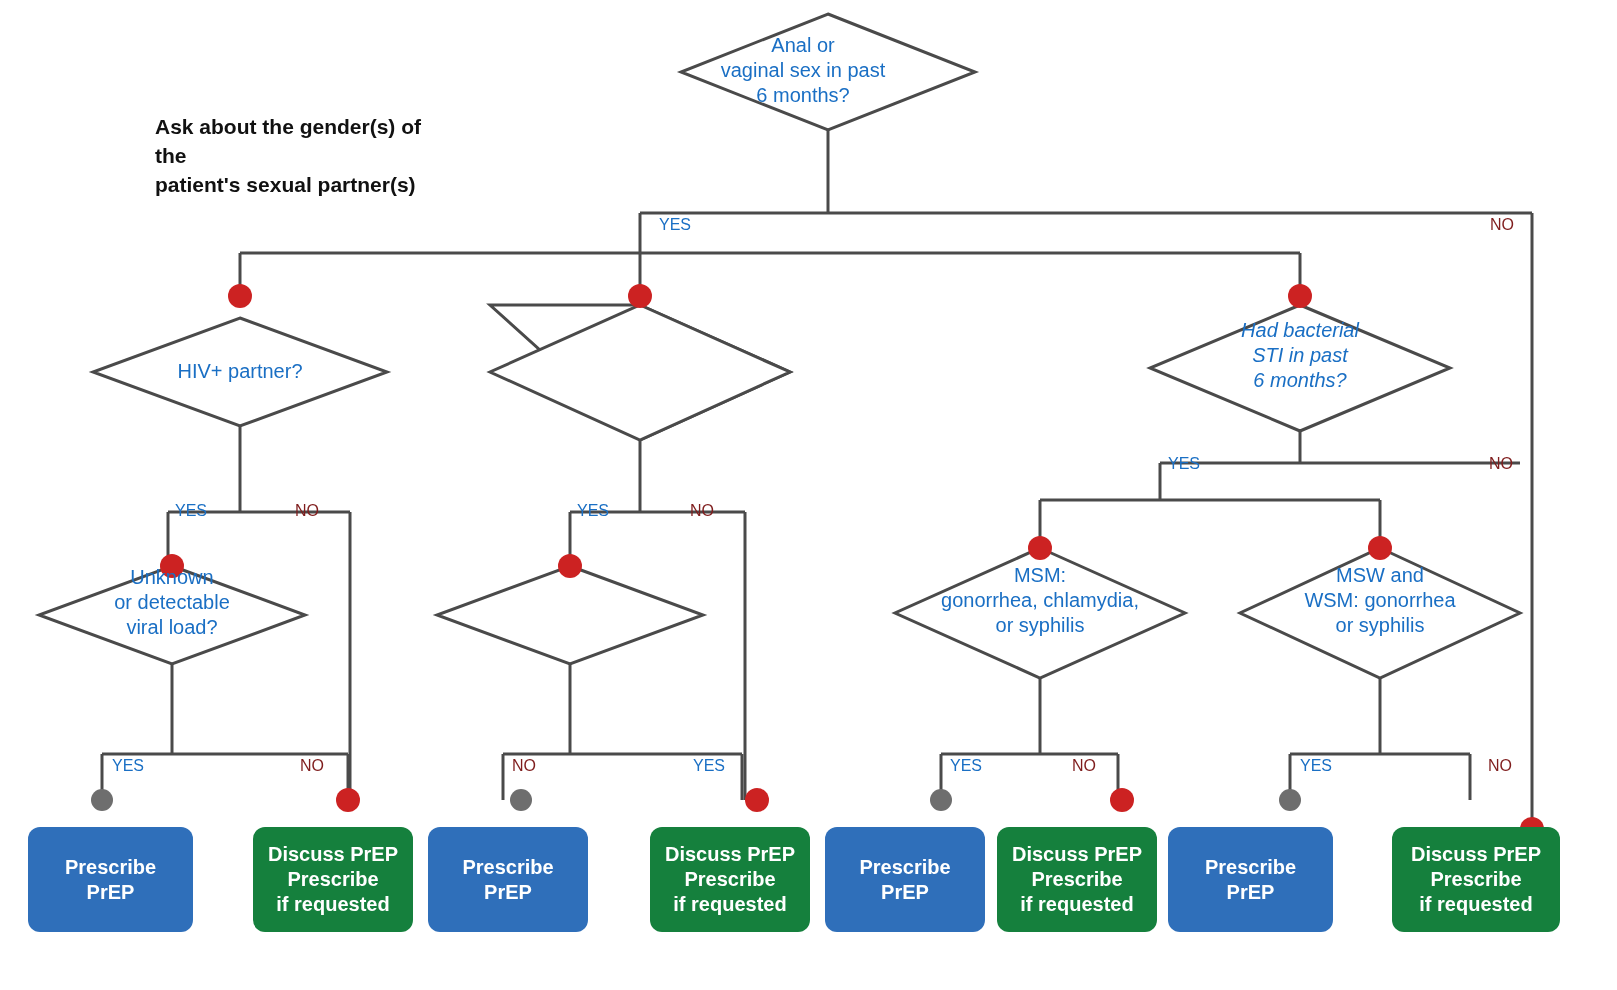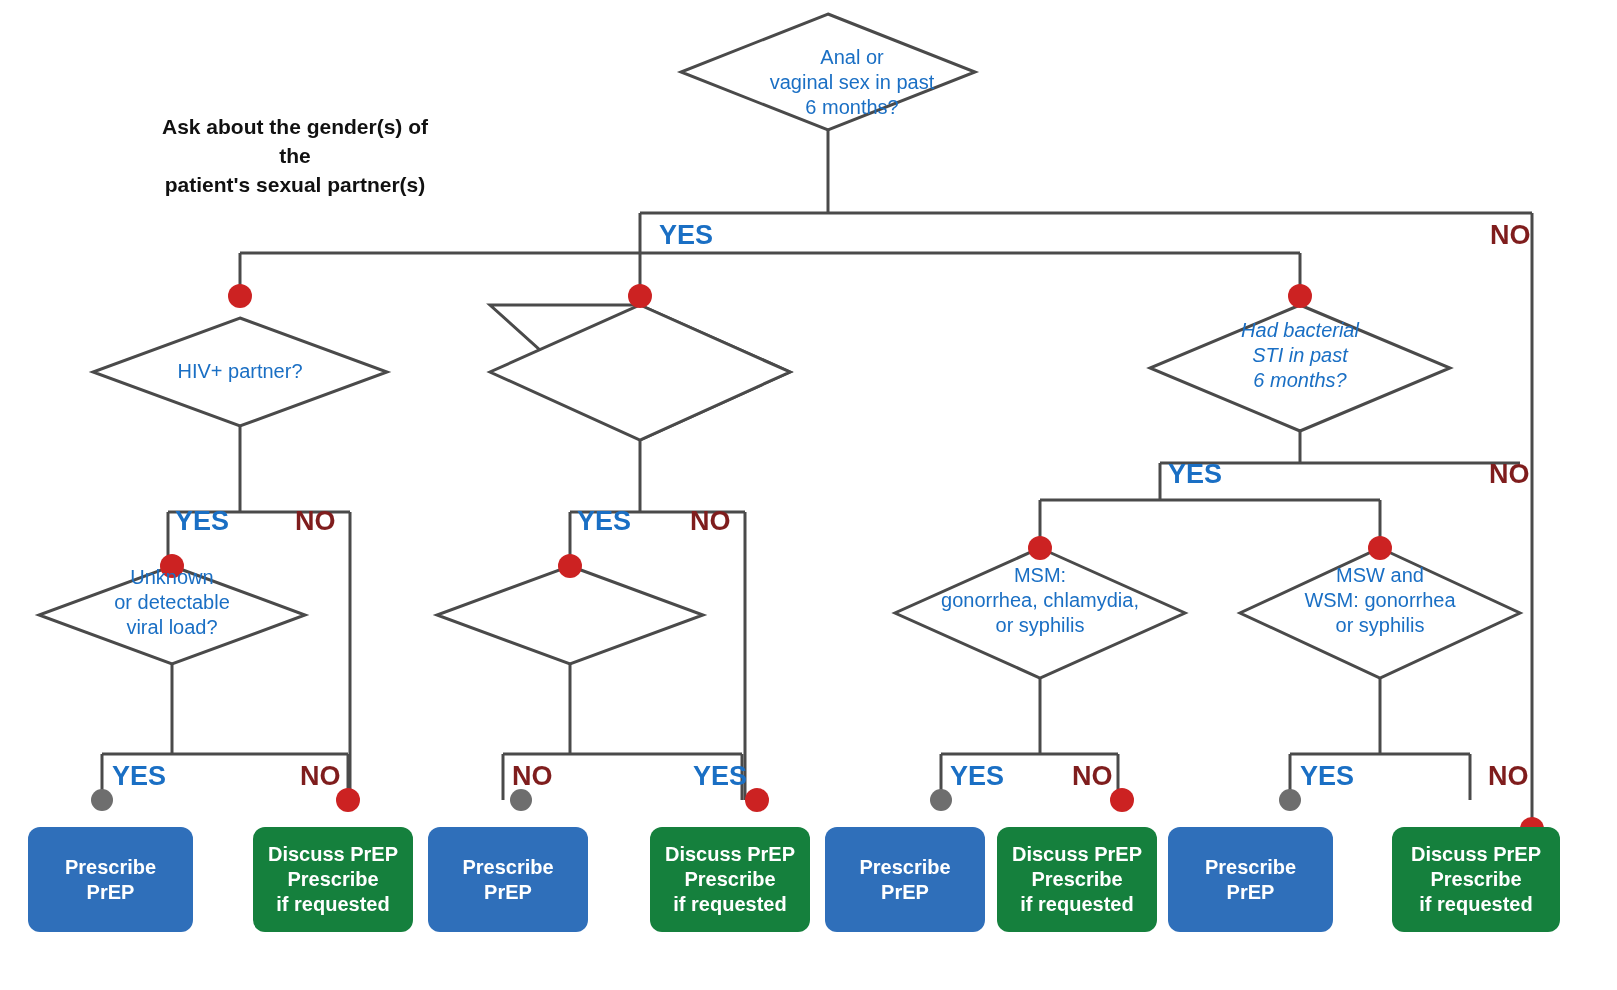--- a/index.html
+++ b/index.html
@@ -28,25 +28,24 @@
     position: absolute;
     color: #1a6fc4;
     font-size: 20px;
     line-height: 25px;
     text-align: center;
     white-space: pre-line;
     pointer-events: none;
   }
   .edge-label {
     position: absolute;
-    font-size: 27px;
-    font-weight: bold;
+    font-size: 16px;
+    font-weight: normal;
     line-height: 22px;
     white-space: pre;
-    margin-top: 10px;
   }
   .edge-yes { color: #1a6fc4; }
   .edge-no  { color: #7f1d1d; }
   .term-box {
     position: absolute;
     border-radius: 12px;
     color: #ffffff;
     font-size: 20px;
     font-weight: bold;
     line-height: 25px;
@@ -59,21 +58,20 @@
     padding: 4px 6px;
   }
   .term-blue { background: #2f6fba; }
   .term-gray { background: #15803d; }
   .caption {
     position: absolute;
     color: #111111;
     font-size: 21px;
     font-weight: bold;
     line-height: 29px;
-    text-align: center;
     white-space: pre-line;
   }
 </style>
 </head>
 <body>
 
 <div id="canvas">
 
   <svg class="svg-layer" viewBox="0 0 1617 990">
     <g fill="none" stroke="#4a4a4a" stroke-width="3">
@@ -156,21 +154,21 @@
       <circle cx="102" cy="800" r="11" fill="#6e6e6e"></circle>
       <circle cx="521" cy="800" r="11" fill="#6e6e6e"></circle>
       <circle cx="941" cy="800" r="11" fill="#6e6e6e"></circle>
       <circle cx="1290" cy="800" r="11" fill="#6e6e6e"></circle>
     </g>
   </svg>
 
   <div class="caption" style="left:155px; top:112px; width:280px;">Ask about the gender(s) of the
 patient's sexual partner(s)</div>
 
-  <div class="node-text" style="left:732px; top:33px; width:240px;margin-top:12px;">Anal or
+  <div class="node-text" style="left:683px; top:33px; width:240px;">Anal or
 vaginal sex in past
 6 months?</div>
   <div class="node-text" style="left:120px; top:359px; width:240px;">HIV+ partner?</div>
   <div class="node-text" style="left:1180px; top:318px; width:240px;font-style:italic;">Had bacterial
 STI in past
 6 months?</div>
   <div class="node-text" style="left:52px; top:565px; width:240px;">Unknown
 or detectable
 viral load?</div>
   <div class="node-text" style="left:915px; top:563px; width:250px;">MSM:

